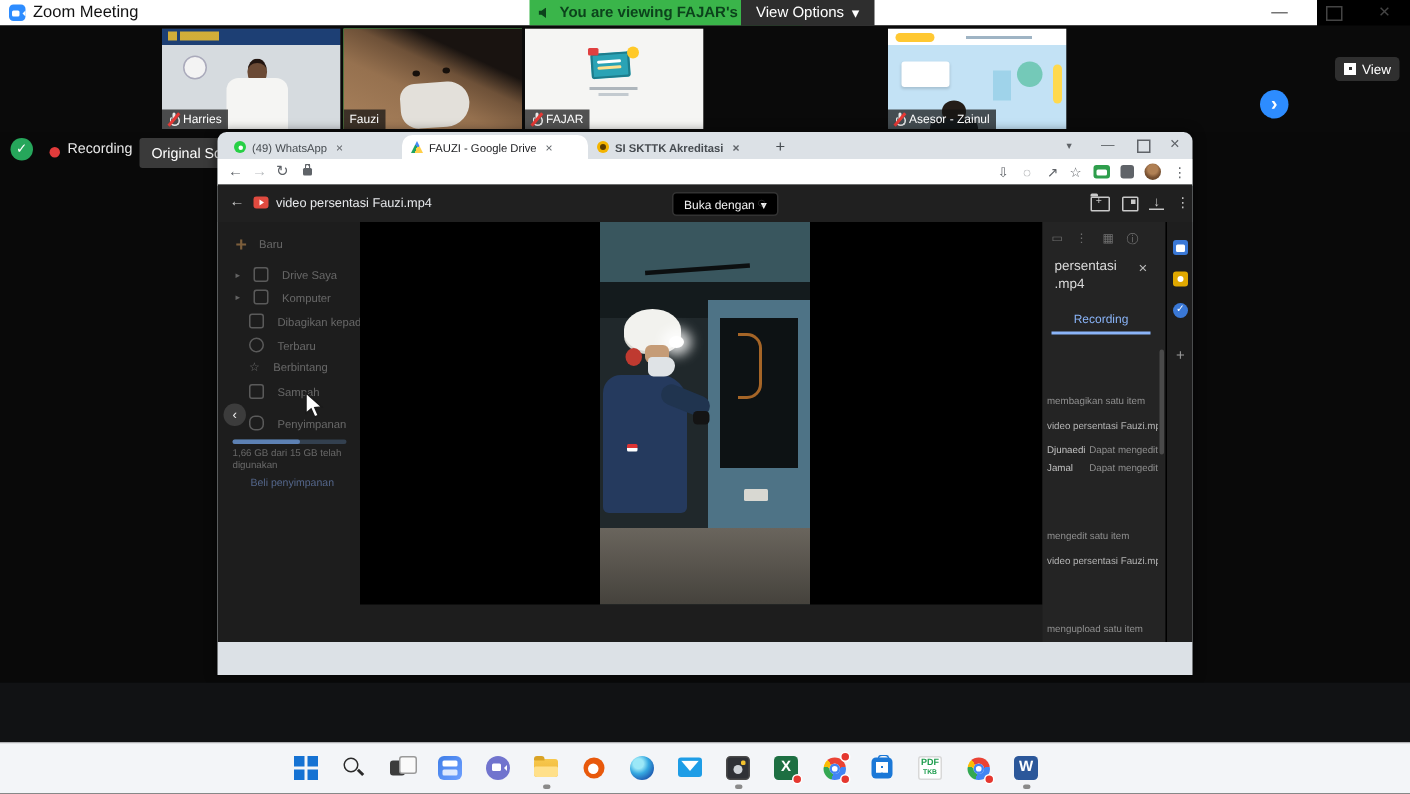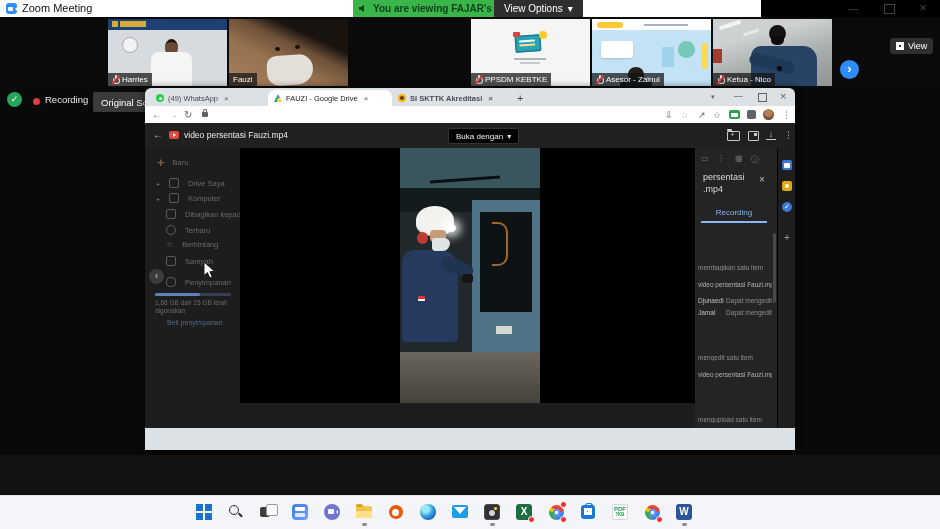--- a/index.html
+++ b/index.html
@@ -1,20 +1,20 @@
 <!DOCTYPE html>
 <html><head>
 <meta charset="utf-8">
 <style>
   html,body{margin:0;padding:0;}
   body{font-family:"Liberation Sans",sans-serif;-webkit-font-smoothing:antialiased;}
   #stage{position:relative;width:940px;height:529px;overflow:hidden;background:#000;}
   .abs{position:absolute;}
   
-  #titlebar{left:0;top:0;width:761px;height:17px;background:#fff;}
+  #titlebar{left:0;top:0;width:878px;height:17px;background:#fff;}
   .zlogo{left:6px;top:3px;width:11px;height:11px;border-radius:3px;background:#2d8cff;}
   .zlogo i{position:absolute;left:2px;top:3.5px;width:4.5px;height:4px;background:#fff;border-radius:1px;}
   .zlogo b{position:absolute;left:7px;top:4px;width:0;height:0;border:2.5px solid transparent;border-right-color:#fff;}
   #win-title{left:22px;top:2px;font-size:11px;color:#111;}
   #banner{left:353px;top:0;height:17px;background:#3ab54a;color:#0c431c;font-size:10px;font-weight:bold;display:flex;align-items:center;padding:0 8px 0 20px;}
   #banner .spk{position:absolute;left:6px;top:5px;width:5px;height:7px;background:#0c431c;clip-path:polygon(0 30%,40% 30%,100% 0,100% 100%,40% 70%,0 70%);}
   #viewopts{left:494px;top:0;height:17px;background:#2e2e2e;color:#fff;font-size:10px;display:flex;align-items:center;padding:0 10px;gap:5px;}
   .wctl{top:2px;color:#444;font-size:11px;width:20px;text-align:center;}
   #wc-max{top:4px;width:9px;height:8px;border:1px solid #444;}
   
@@ -251,76 +251,56 @@
     <div class="abs thumb active" style="left:229px;">
       <div class="scene sc-fauzi">
           <div class="msk"></div>
           <div class="ey" style="left:46px;top:28px;"></div>
           <div class="ey" style="left:66px;top:26px;"></div>
         </div>
       <div class="nameplate">
           <span>Fauzi</span>
         </div>
     </div>
-    <div class="abs thumb" style="left:471px;">
+    <div class="abs thumb" style="left:350px;">
       <div class="scene sc-cert">
           <div class="bd1"></div>
           <div class="sw"></div>
           <div class="yc"></div>
           <div class="rb"></div>
           <div class="t1"></div>
           <div class="t2"></div>
         </div>
       <div class="nameplate">
           <span class="micoff">
             <span class="m1"></span>
             <span class="m2"></span>
             <span class="m3"></span>
           </span>
-          <span>PPSDM KEBTKE</span>
+          <span>FAJAR</span>
         </div>
     </div>
     <div class="abs thumb" style="left:592px;text-align:center;">
       <div class="scene sc-asesor">
           <div class="yp"></div>
           <div class="nav"></div>
           <div class="cd"></div>
           <div class="bl"></div>
           <div class="bg2"></div>
           <div class="hd"></div>
           <div class="sh"></div>
           <div class="rail"></div>
         </div>
       <div class="nameplate">
           <span class="micoff">
             <span class="m1"></span>
             <span class="m2"></span>
             <span class="m3"></span>
           </span>
           <span>Asesor - Zainul</span>
-        </div>
-    </div>
-    <div class="abs thumb" style="left:713px;">
-      <div class="scene sc-ketua">
-          <div class="l1"></div>
-          <div class="l2"></div>
-          <div class="rd"></div>
-          <div class="hd"></div>
-          <div class="bd"></div>
-          <div class="mk"></div>
-          <div class="arm"></div>
-          <div class="wt"></div>
-        </div>
-      <div class="nameplate">
-          <span class="micoff">
-            <span class="m1"></span>
-            <span class="m2"></span>
-            <span class="m3"></span>
-          </span>
-          <span>Ketua - Nico</span>
         </div>
     </div>
     <div class="abs" id="next-arrow">›</div>
     <div class="abs" id="view-btn">
       <span class="gridico"></span>
         <span>View</span>
     </div>
   </div>
 
   <div class="abs" id="shared">

